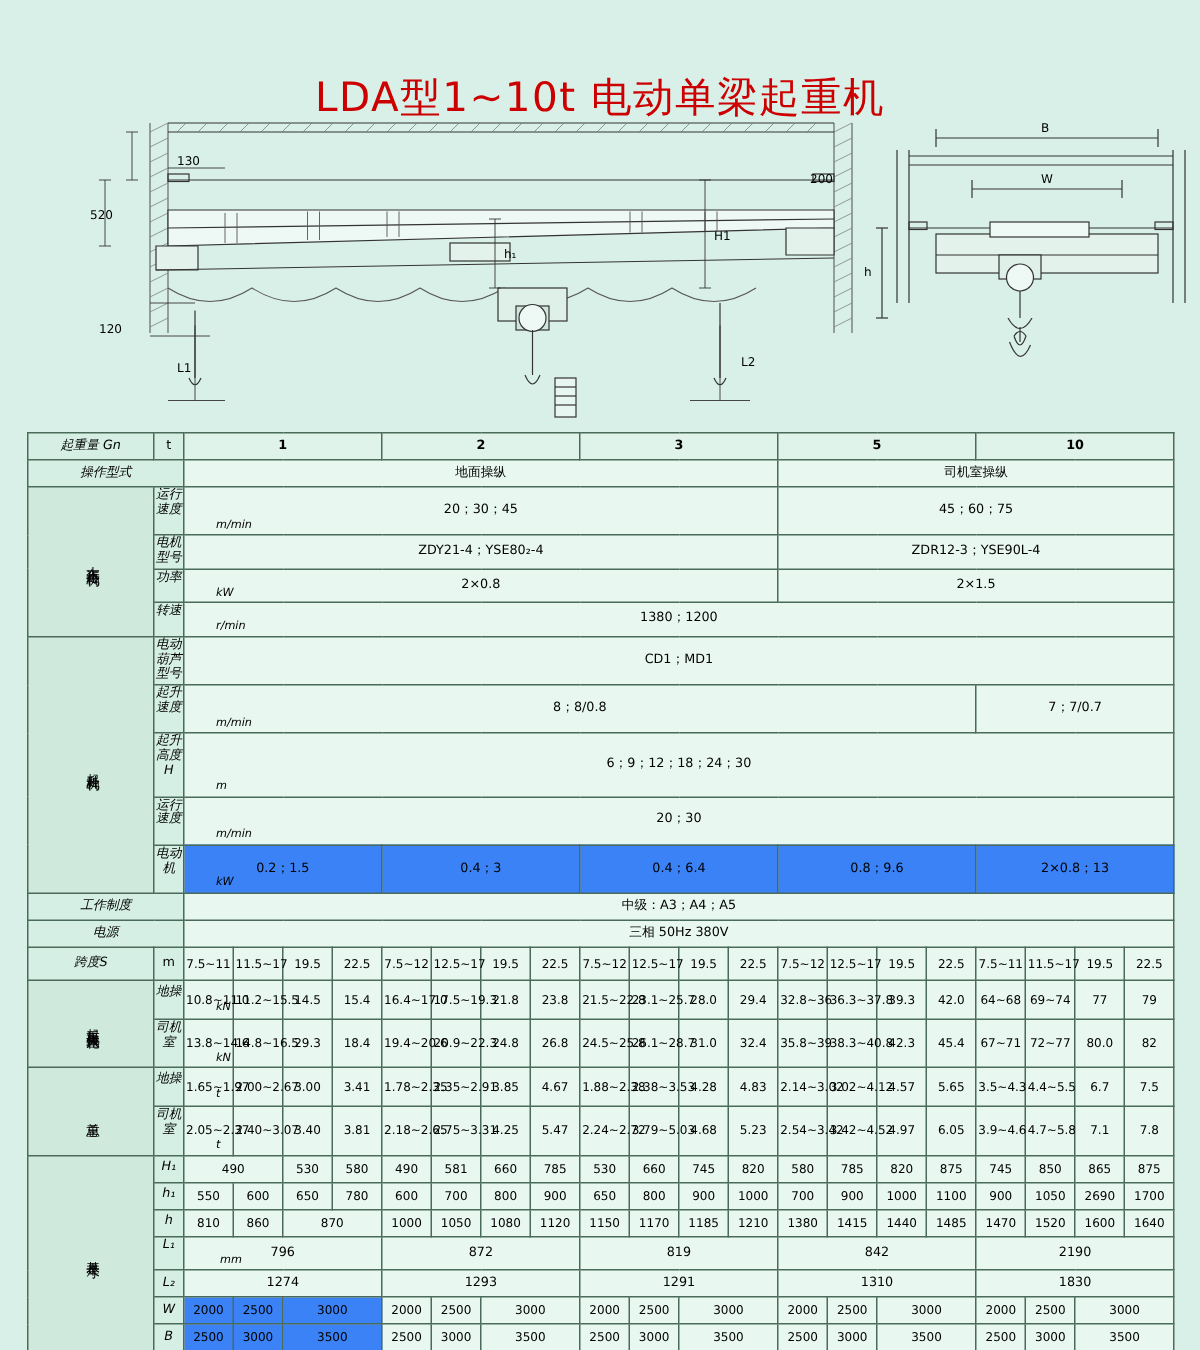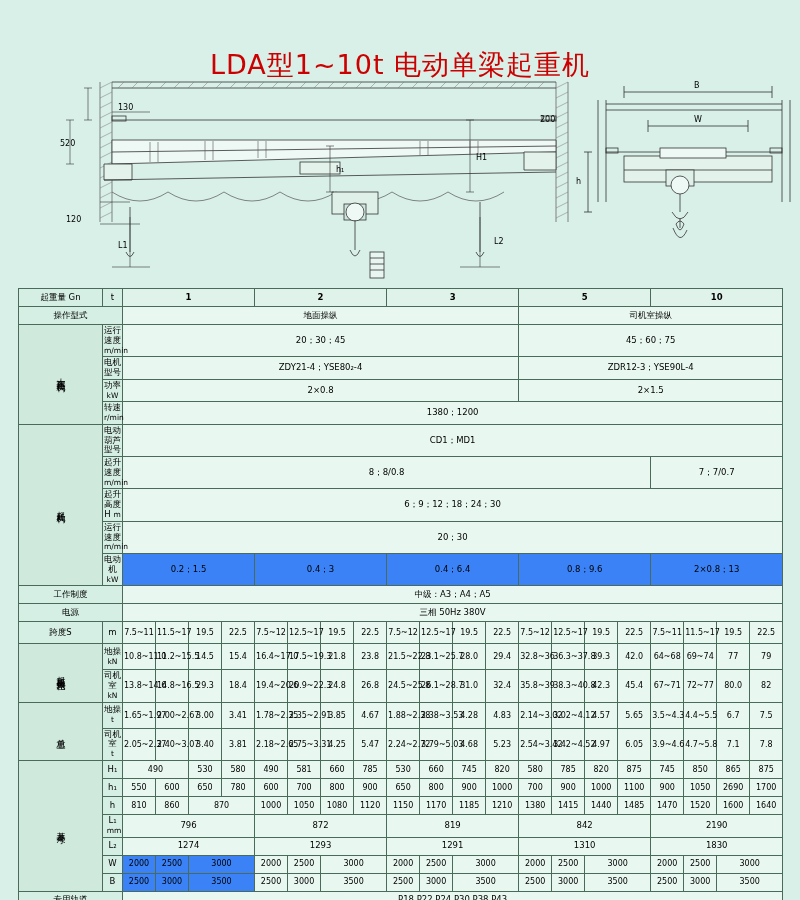--- a/index.html
+++ b/index.html
@@ -29,34 +29,34 @@
   td{
     border:1px solid #4a6a5a;
     text-align:center;
     vertical-align:middle;
     font-size:8.5px;
     line-height:1.15;
     padding:1px 1px;
     background:#e8f7f0;
     height:15px;
   }
-  td.lbl{background:#d6efe4;font-size:8.5px;}
+  td.lbl{background:#d6efe4;font-size:8.5px;font-style:italic;}
   td.grp{background:#cfe9dd;font-size:9px;font-weight:normal;}
   td.unit{background:#d6efe4;width:22px;}
   td.hdr{background:#dff3ea;font-weight:bold;}
   td.yellow{background:#3b82f6;}
   td.two{font-size:8px;}
   .vert{
     writing-mode:vertical-rl;
     text-orientation:upright;
     letter-spacing:1px;
     line-height:1;
     display:inline-block;
   }
-  .small{font-size:7.5px;}
+  .small{font-size:7.5px;margin-left:40px;}
 </style>
 </head>
 <body>
 
 <div class="page">
 
   <div class="title">LDA型1~10t 电动单梁起重机</div>
 
   <div class="draw">
     <svg width="800" height="230" viewBox="0 0 800 230">

